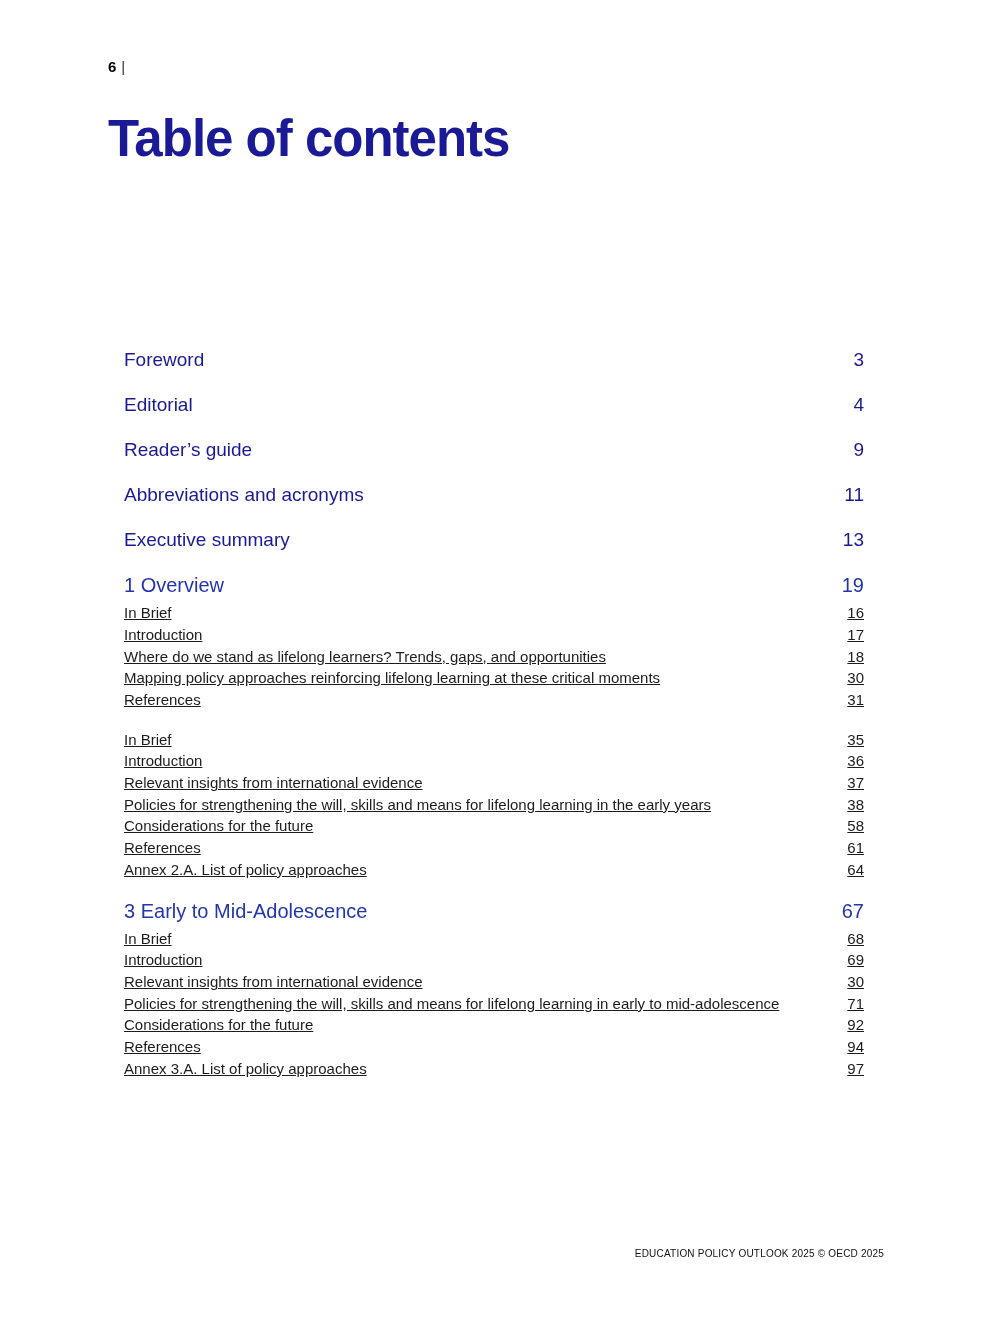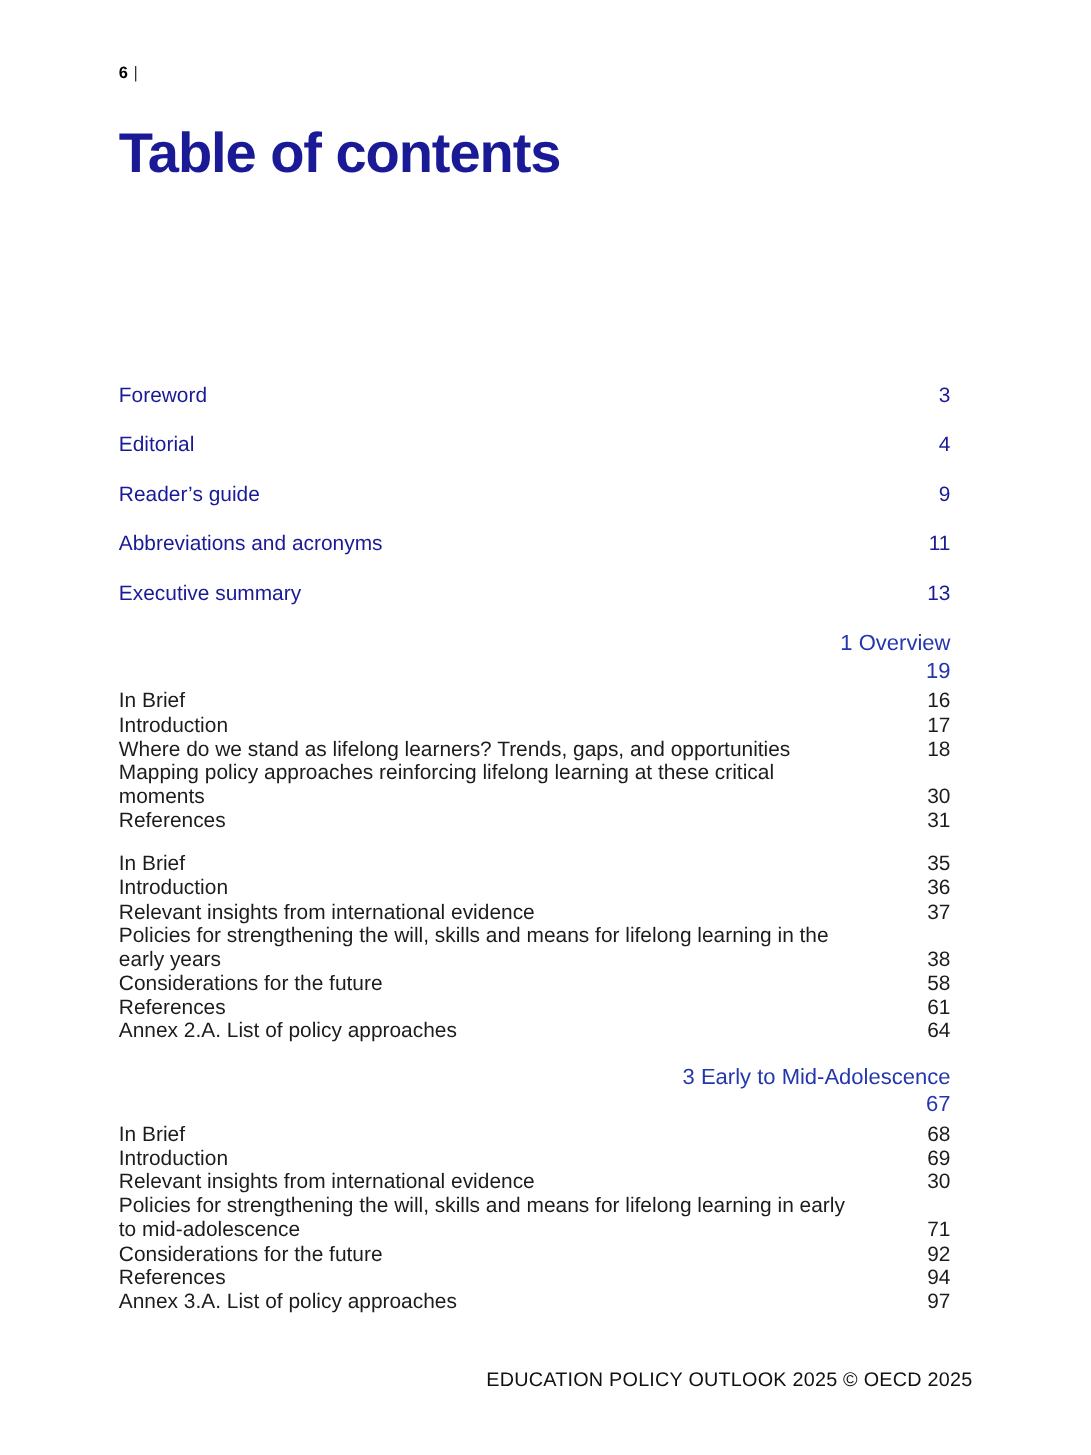--- a/index.html
+++ b/index.html
@@ -21,45 +21,45 @@
   .page-header{font-size:15px;line-height:18px;color:#000;}
   .page-header .num{font-weight:bold;}
   .page-header .sep{font-weight:normal;color:#333;margin-left:5px;font-size:15px;}
   .doc-title{
     font-size:51px;
     line-height:58px;
     font-weight:bold;
     letter-spacing:-1px;
     color:var(--navy);
   }
-  .toc{margin-top:180px;padding-right:20px;}
+  .toc{margin-top:180px;padding-right:20px;margin-left:16px;}
   .toc-row{display:flex;justify-content:space-between;align-items:flex-end;}
   .toc-row .label{text-align:left;}
   .toc-row .pagenum{text-align:right;white-space:nowrap;}
   .toc-front-row{
     font-size:19px;line-height:23px;
     color:var(--navy);
     margin-bottom:22px;
   }
   .chapter-block{margin:0;}
   .toc-chapter-row{
     font-size:20px;line-height:25px;
     color:var(--chapter-blue);
-    flex-direction:column;
   }
   .sub-list{margin-top:4px;margin-bottom:18px;}
   .toc-sub-row{
-    font-size:19px;line-height:21.7px;
+    font-size:15px;line-height:21.7px;
     color:var(--ink);
+    text-decoration:underline;
   }
   .toc-sub-row .label{max-width:668px;}
   .page-footer{
     position:absolute;
     top:1246px;right:108px;
-    font-size:18px;line-height:16px;
+    font-size:10px;line-height:16px;
     color:#111;
     letter-spacing:0.2px;
   }
 </style>
 </head>
 <body>
 
 <div class="page">
 
   <div class="page-header">

